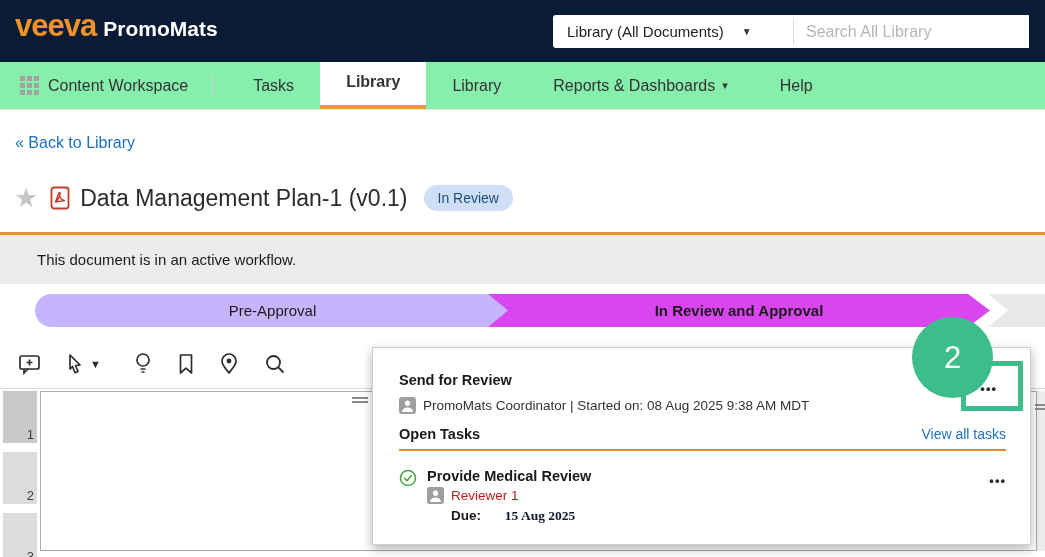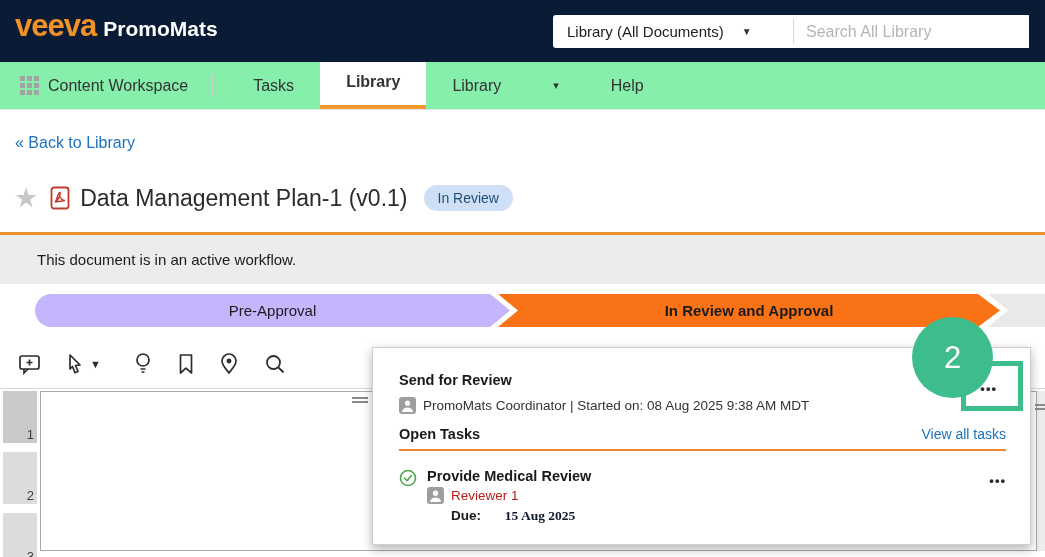--- a/index.html
+++ b/index.html
@@ -48,21 +48,21 @@
   .banner { margin-top:16px; border-top:3px solid #e9942f; background:#ececec; height:52px;
     display:flex; align-items:center; }
   .banner-text { margin-left:37px; font-size:15px; color:#1a1a1a; }
 
   
   .stages { position:relative; height:33px; margin-top:10px; }
   .stage { position:absolute; top:0; height:33px; font-size:15px; color:#1b1b1b;
     display:flex; align-items:center; justify-content:center; }
   .stage-green { left:35px; width:475px; background:#c4b5fd; border-radius:17px 0 0 17px;
     clip-path:polygon(0 0, 455px 0, 475px 50%, 455px 100%, 0 100%); }
-  .stage-blue { left:498px; width:502px; background:#f97316; font-weight:bold;
+  .stage-blue { left:488px; width:502px; background:#d946ef; font-weight:bold;
     clip-path:polygon(0 0, 480px 0, 502px 50%, 480px 100%, 0 100%, 20px 50%); }
   .stage-next { left:988px; width:70px; background:#e9e9e9;
     clip-path:polygon(0 0, 100% 0, 100% 100%, 0 100%, 20px 50%); }
 
   
   .toolbar { margin-top:12px; height:50px; border-bottom:1px solid #d8d8d8; display:flex;
     align-items:center; background:#fff; }
   .tool { display:flex; align-items:center; justify-content:center; cursor:pointer; color:#2d2d2d; }
   .tool svg { display:block; }
   .tool-caret { font-size:11px; color:#2d2d2d; margin-left:6px; }
@@ -153,20 +153,21 @@
     <div class="nav-tab first">
       <span>Tasks</span>
     </div>
     <div class="nav-tab active">
       <span>Library</span>
     </div>
     <div class="nav-tab">
       <span>Library</span>
     </div>
     <div class="nav-tab">
+      <span>Reports &amp; Dashboards</span>
       <span class="tab-caret">▾</span>
     </div>
     <div class="nav-tab">
       <span>Help</span>
     </div>
   </div>
 </div>
 
 
 <a class="back-link">« Back to Library</a>

